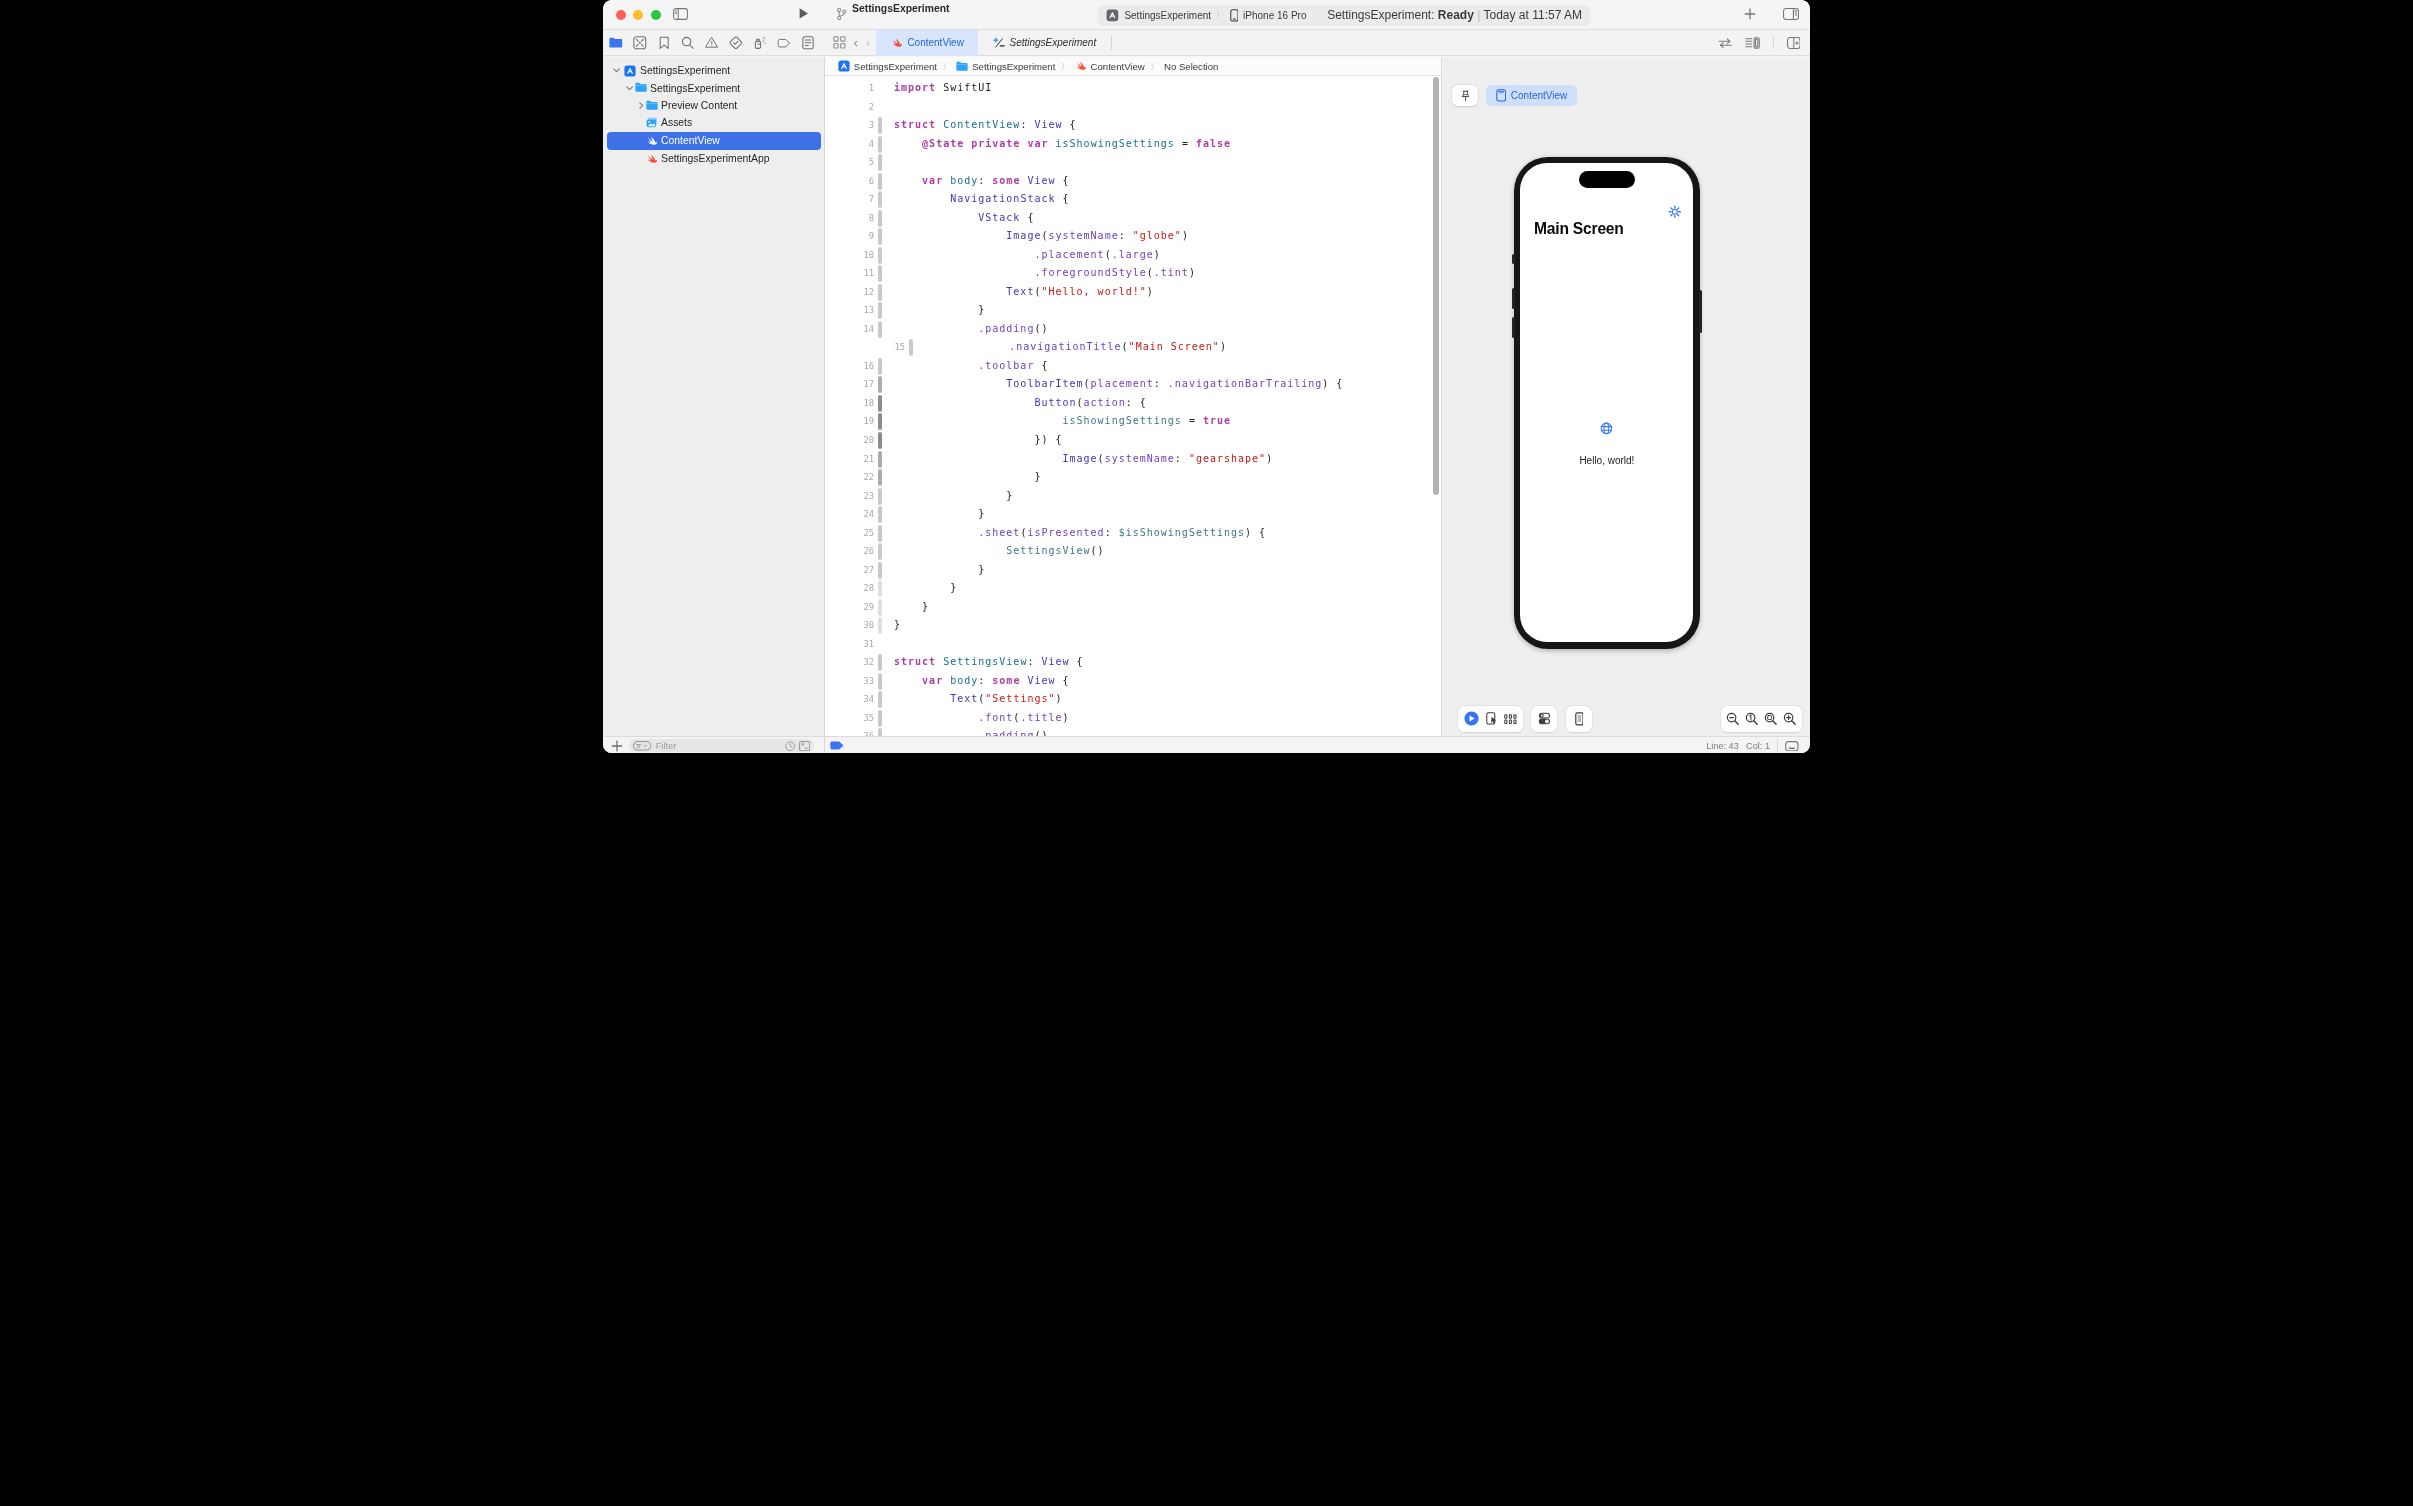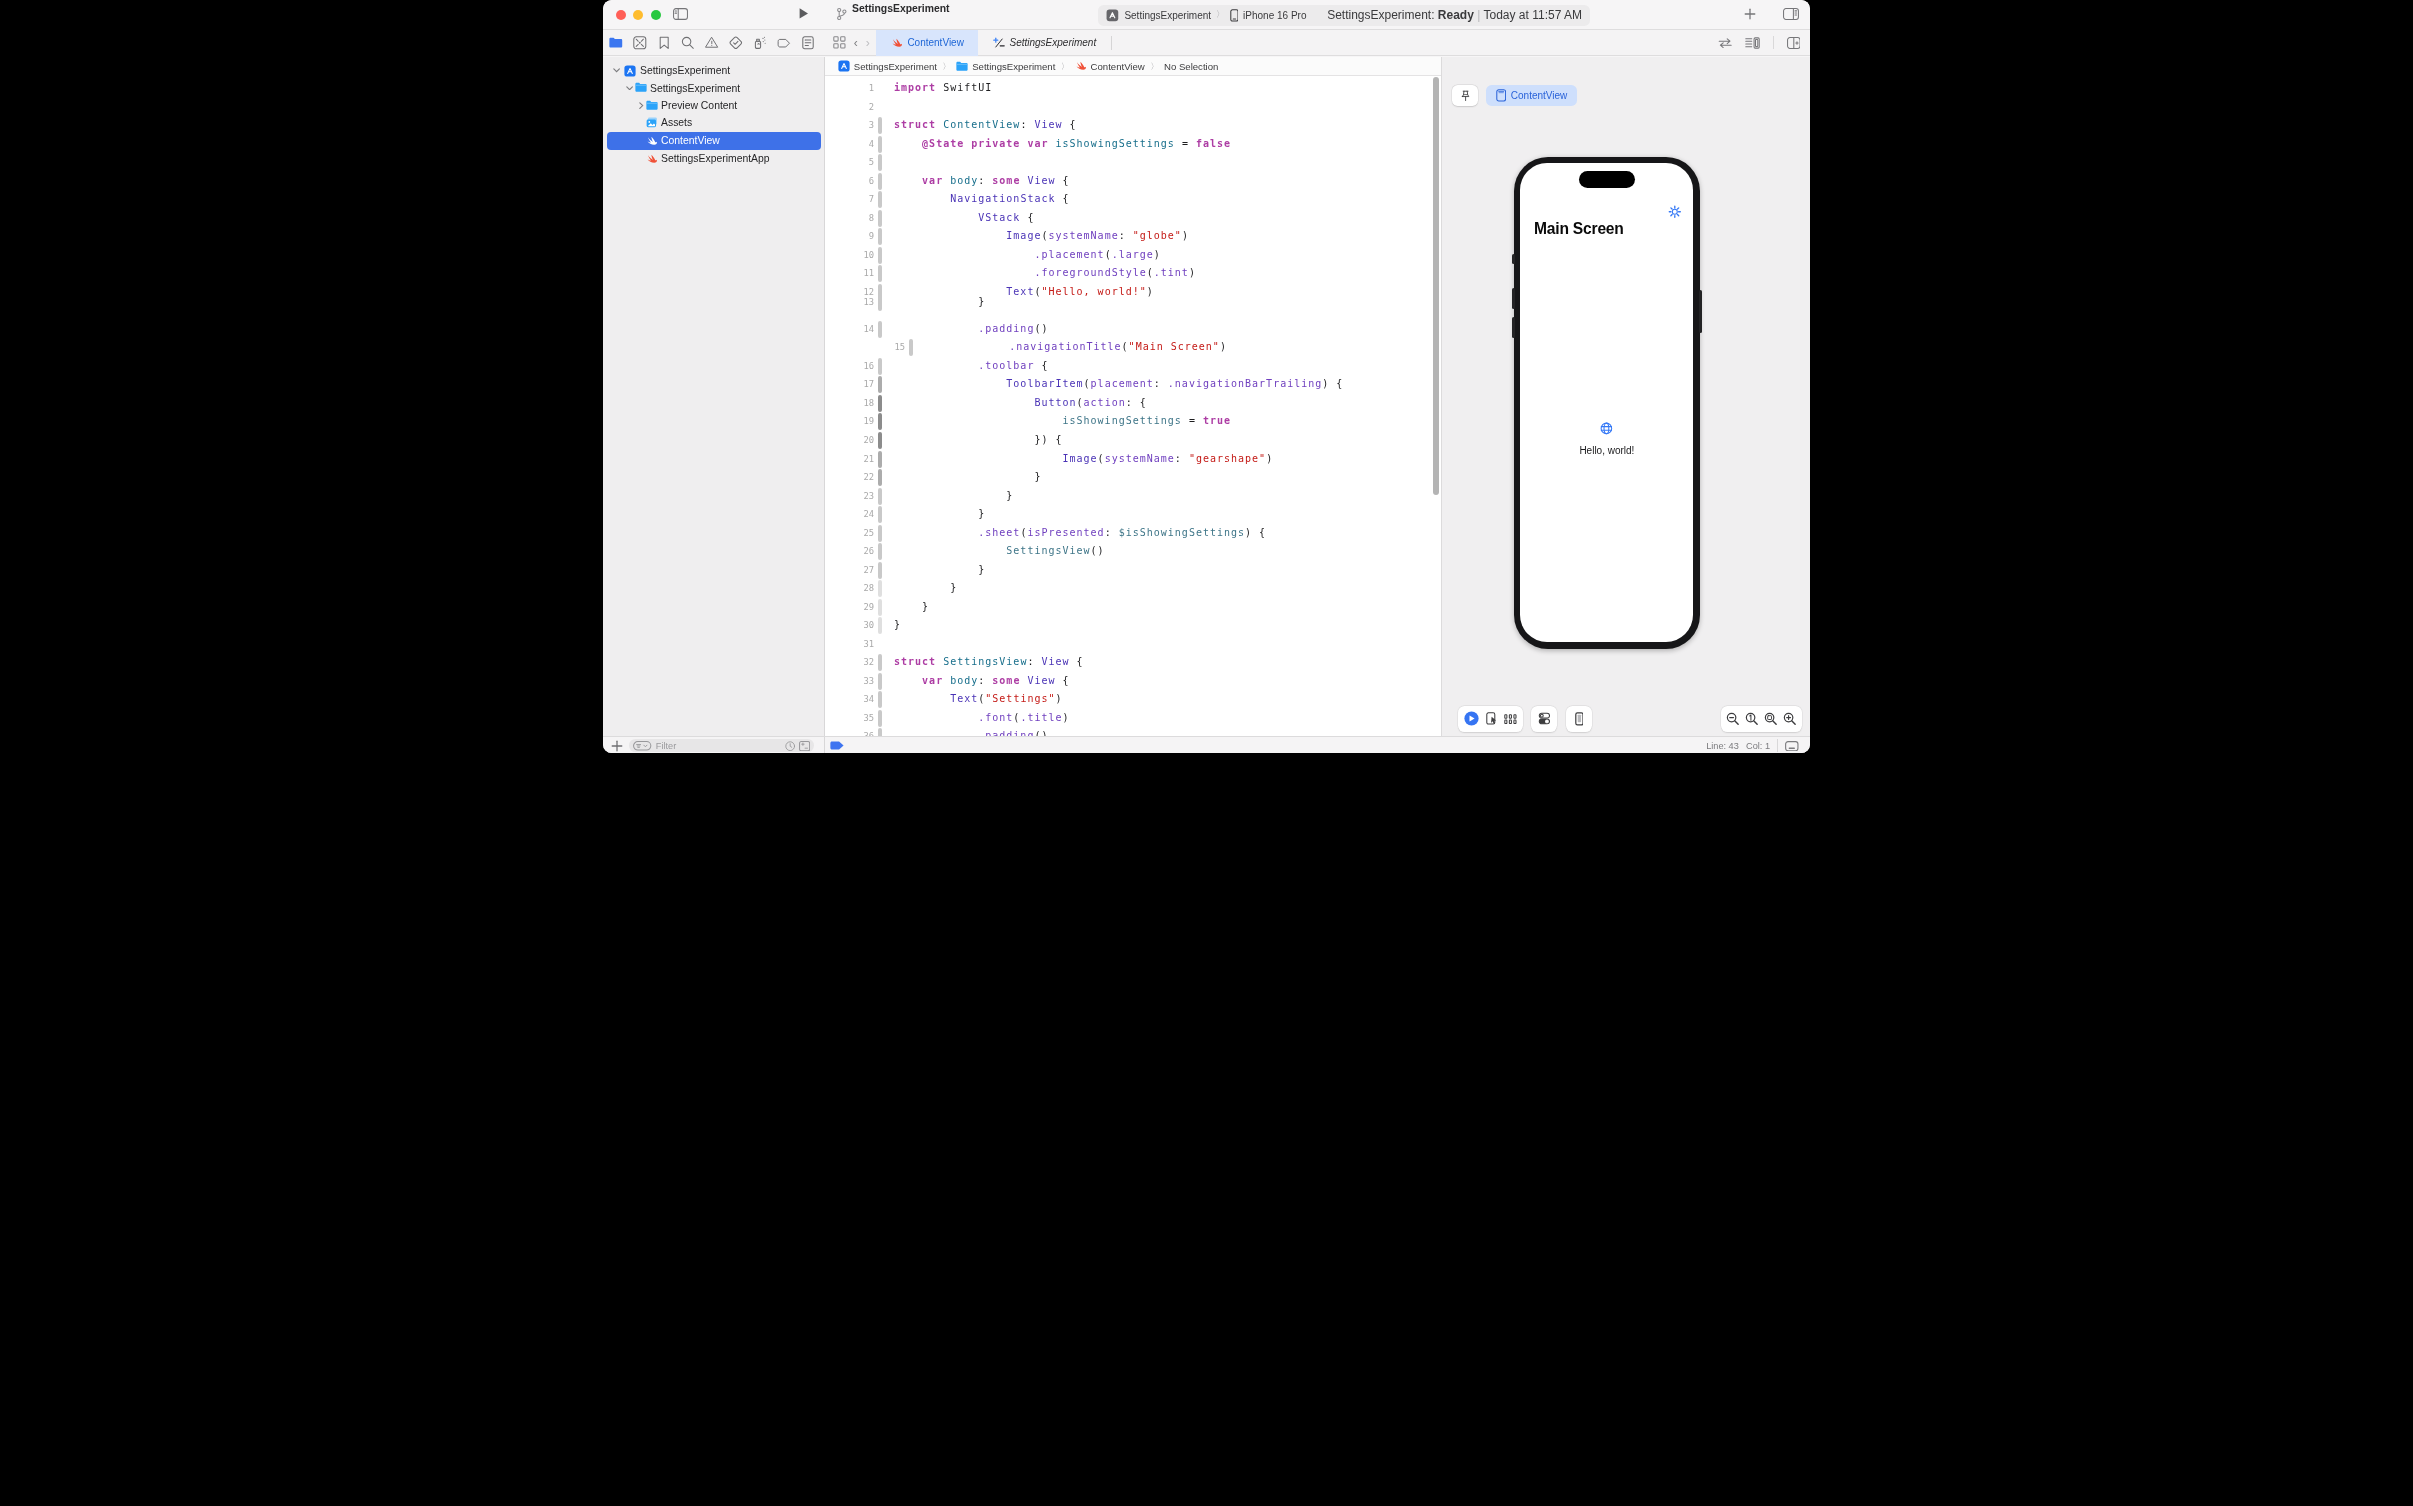--- a/index.html
+++ b/index.html
@@ -75,21 +75,21 @@
            box-shadow:0 0 0 0.4px rgba(0,0,0,.08),0 0.8px 1.6px rgba(0,0,0,.12);display:flex;align-items:center;justify-content:center;color:#3A3A3C;}
   #chip{position:absolute;left:44px;top:28px;height:21px;background:#CEDFFC;border-radius:5.6px;display:flex;
         align-items:center;gap:4.8px;padding:0 9.6px;font-size:10px;color:#2A63D9;}
 
   #phone{position:absolute;left:72px;top:100px;width:186px;height:492px;background:#161618;border-radius:34px;
          box-shadow:0 1.6px 4.8px rgba(0,0,0,.25);}
   #phone-screen{position:absolute;left:6.4px;top:6.4px;width:173px;height:479px;background:#FFF;border-radius:27px;overflow:hidden;}
   #island{position:absolute;left:50%;transform:translateX(-50%);top:8px;width:56px;height:17px;border-radius:8.8px;background:#000;}
   #phone-gear{position:absolute;right:12px;top:42px;width:13.6px;height:13.6px;color:#3478F6;}
   #nav-title{position:absolute;left:13.6px;top:57px;font-size:15.6px;font-weight:700;letter-spacing:-0.2px;color:#0A0A0A;}
-  #phone-center{position:absolute;left:0;width:173px;top:259px;display:flex;flex-direction:column;align-items:center;gap:10px;}
+  #phone-center{position:absolute;left:0;width:173px;top:259px;display:flex;flex-direction:column;align-items:center;gap:20px;}
   #phone-globe{width:12.8px;height:12.8px;color:#3478F6;}
   #hello-text{font-size:10px;color:#19191B;}
   .nub{position:absolute;background:#232325;border-radius:1.6px;}
 
   .ctl-group{position:absolute;top:649px;height:25.5px;background:#FFF;border-radius:6.4px;
              box-shadow:0 0 0 0.4px rgba(0,0,0,.07),0 0.8px 1.6px rgba(0,0,0,.10);
              display:flex;align-items:center;justify-content:space-evenly;color:#3C3C3E;}
 
   
   #statusbar{left:0;top:736px;width:1207px;height:17.6px;background:#F5F4F5;border-top:0.8px solid #DCDBDC;}
@@ -471,21 +471,21 @@
       <div class="cl" style="top: 188px;">
         <span class="ln">11</span>
         <span class="gbar" style="background: rgb(201, 201, 201);"></span>
         <span class="code"><span class="tk-p">                    </span><span class="tk-m">.foregroundStyle</span><span class="tk-p">(</span><span class="tk-m">.tint</span><span class="tk-p">)</span></span>
       </div>
       <div class="cl" style="top: 207px;">
         <span class="ln">12</span>
         <span class="gbar" style="background: rgb(201, 201, 201);"></span>
         <span class="code"><span class="tk-p">                </span><span class="tk-t">Text</span><span class="tk-p">(</span><span class="tk-s">"Hello, world!"</span><span class="tk-p">)</span></span>
       </div>
-      <div class="cl" style="top: 217px;">
+      <div class="cl" style="top: 225px;">
         <span class="ln">13</span>
         <span class="gbar" style="background: rgb(201, 201, 201);"></span>
         <span class="code"><span class="tk-p">            }</span></span>
       </div>
       <div class="cl" style="top: 244px;">
         <span class="ln">14</span>
         <span class="gbar" style="background: rgb(201, 201, 201);"></span>
         <span class="code"><span class="tk-p">            </span><span class="tk-m">.padding</span><span class="tk-p">()</span></span>
       </div>
       <div class="cl" style="top: 262px; margin-left: 31px;">

